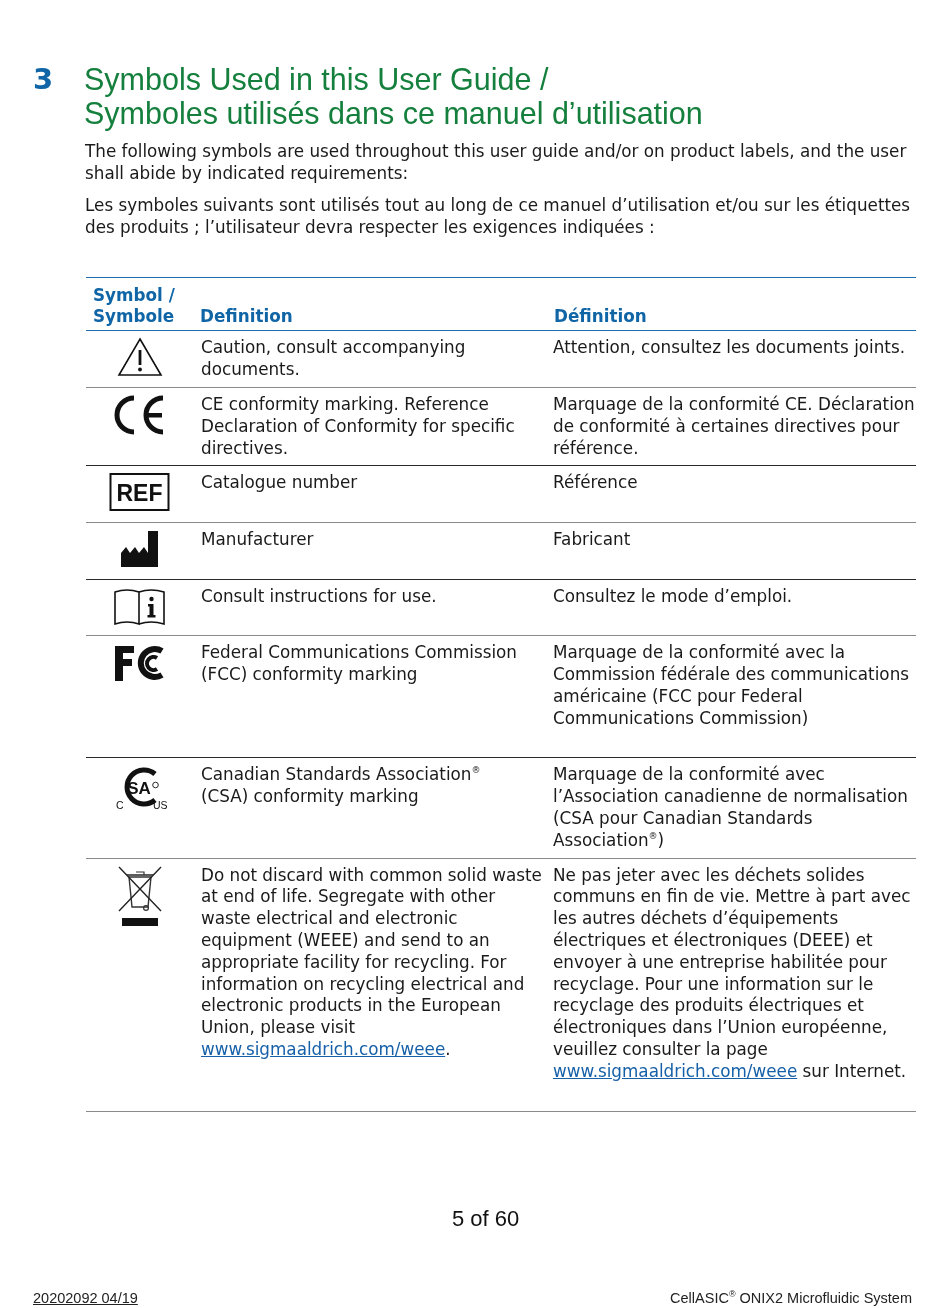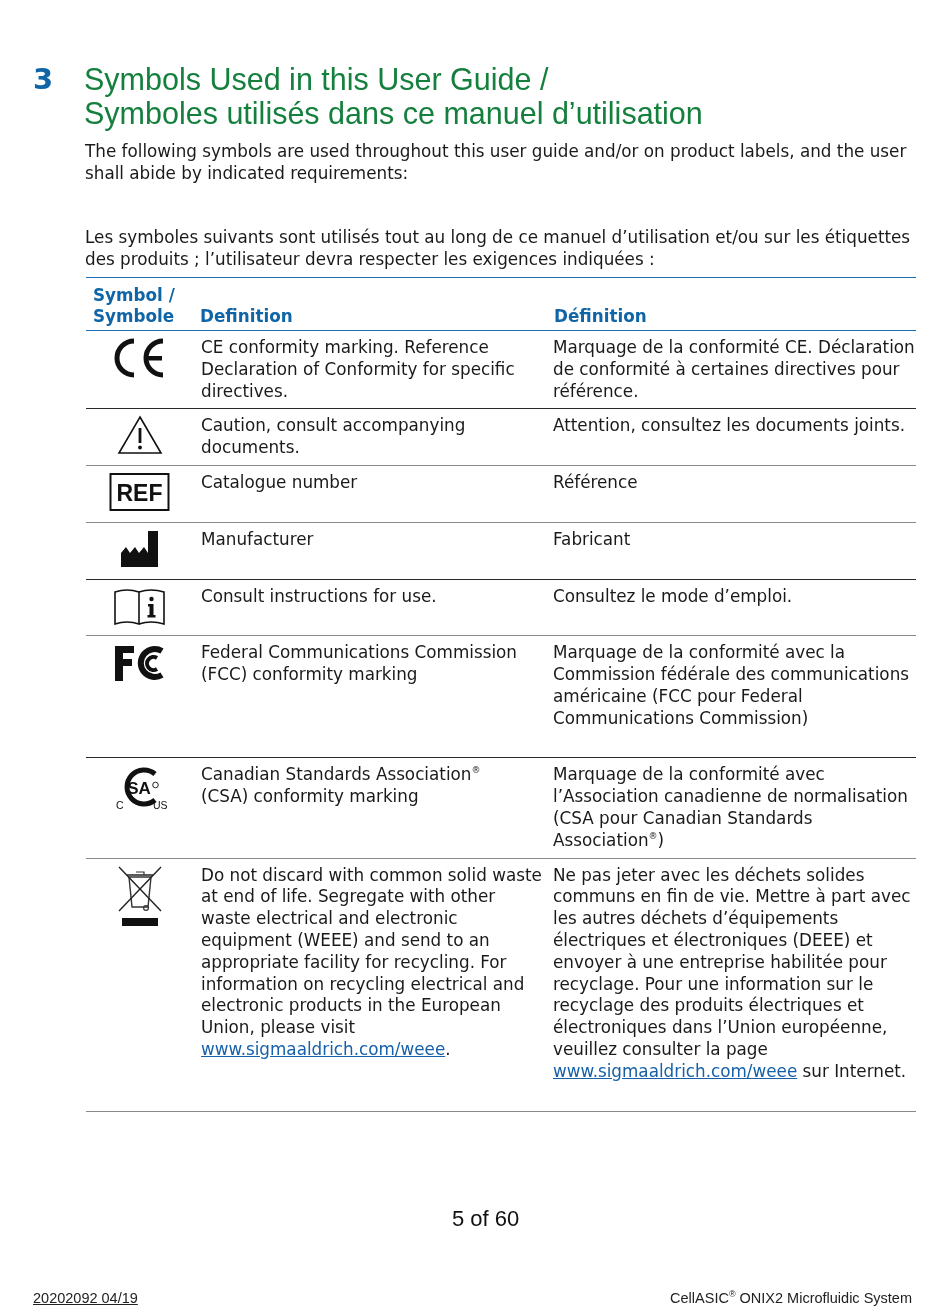--- a/index.html
+++ b/index.html
@@ -15,21 +15,21 @@
   .title {
     position: absolute; left: 84px; top: 62px;
     font-family: "Liberation Sans", sans-serif;
     font-size: 30.5px; line-height: 34px; color: #15803d; margin: 0; font-weight: normal;
   }
   .intro {
     position: absolute; left: 85px; width: 840px;
     font-size: 16.8px; line-height: 22px; color: #1a1a1a; margin: 0;
   }
   .intro.en { top: 140px; }
-  .intro.fr { top: 194px; margin-top: 32px; }
+  .intro.fr { top: 194px; }
 
   table.symbols {
     position: absolute; left: 86px; top: 277px; width: 830px;
     border-collapse: collapse; table-layout: fixed;
     font-size: 16.8px; line-height: 21.8px;
   }
   table.symbols col.c-sym { width: 107px; }
   table.symbols col.c-en { width: 354px; }
   table.symbols col.c-fr { width: 369px; }
   table.symbols thead tr { border-top: 1.5px solid #1f6fb0; border-bottom: 1.5px solid #1f6fb0; }
@@ -75,42 +75,42 @@
     <tr>
       <th class="sym">
         <span>Symbol /</span><br><span>Symbole</span>
       </th>
       <th>Definition</th>
       <th>Définition</th>
     </tr>
   </thead>
   <tbody>
 
+    <tr class="row" style="height:57px">
+      <td class="sym icon">
+        <svg width="46" height="40" viewBox="0 0 46 40">
+            <polygon points="23,2 44,38 2,38" fill="none" stroke="#111" stroke-width="1.6"></polygon>
+            <rect x="21.6" y="13" width="2.8" height="15" fill="#111"></rect>
+            <circle cx="23" cy="32.5" r="1.9" fill="#111"></circle>
+          </svg>
+      </td>
+      <td class="en">Caution, consult accompanying documents.</td>
+      <td class="fr">Attention, consultez les documents joints.</td>
+    </tr>
+
     <tr class="row dark" style="height:78px">
       <td class="sym icon">
         <svg width="56" height="42" viewBox="0 0 56 42">
             <path d="M22,4 A17,17 0 1 0 22,38" fill="none" stroke="#111" stroke-width="5"></path>
             <path d="M51,4 A17,17 0 1 0 51,38" fill="none" stroke="#111" stroke-width="5"></path>
             <rect x="36" y="19" width="14" height="4.5" fill="#111"></rect>
           </svg>
       </td>
       <td class="en">CE conformity marking. Reference Declaration of Conformity for specific directives.</td>
       <td class="fr">Marquage de la conformité CE. Déclaration de conformité à certaines directives pour référence.</td>
-    </tr>
-
-    <tr class="row" style="height:57px">
-      <td class="sym icon">
-        <svg width="46" height="40" viewBox="0 0 46 40">
-            <polygon points="23,2 44,38 2,38" fill="none" stroke="#111" stroke-width="1.6"></polygon>
-            <rect x="21.6" y="13" width="2.8" height="15" fill="#111"></rect>
-            <circle cx="23" cy="32.5" r="1.9" fill="#111"></circle>
-          </svg>
-      </td>
-      <td class="en">Caution, consult accompanying documents.</td>
-      <td class="fr">Attention, consultez les documents joints.</td>
     </tr>
 
     <tr class="row" style="height:57px">
       <td class="sym icon">
         <svg width="62" height="40" viewBox="0 0 62 40">
             <rect x="1.5" y="2" width="58" height="36" fill="none" stroke="#111" stroke-width="2"></rect>
             <text x="30.5" y="29" text-anchor="middle" font-family="Liberation Sans, sans-serif" font-weight="bold" font-size="23" fill="#111">REF</text>
           </svg>
       </td>
       <td class="en">Catalogue number</td>

